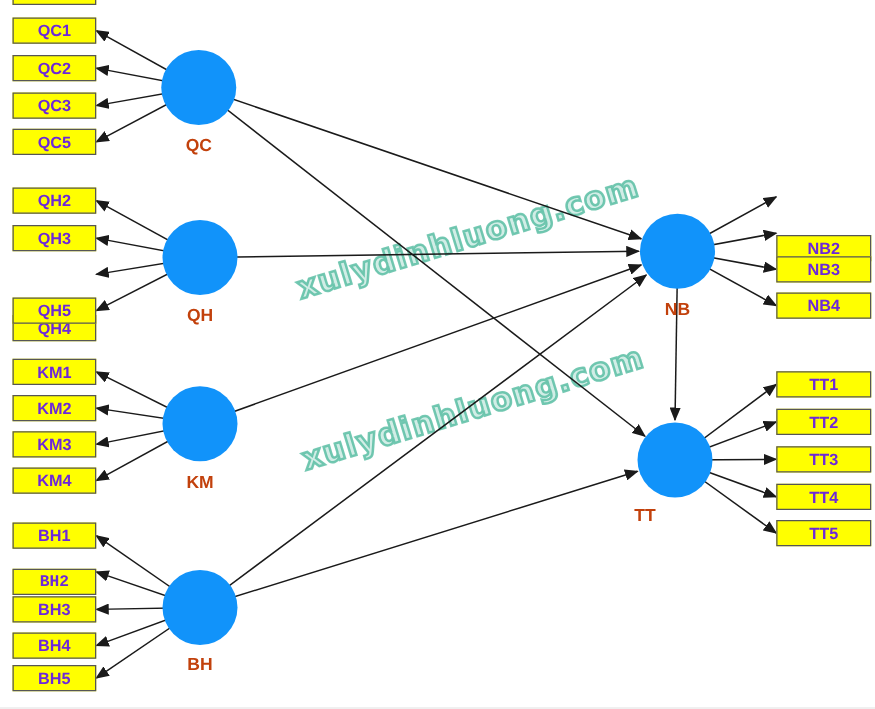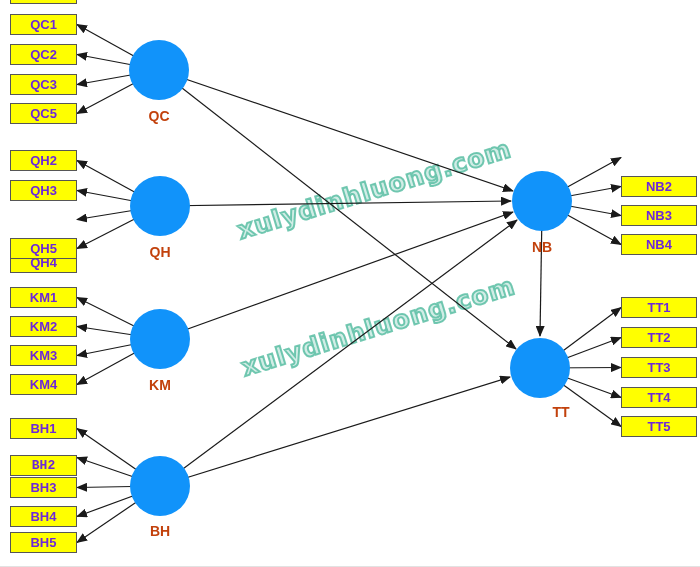--- a/index.html
+++ b/index.html
@@ -97,21 +97,21 @@
   <div class="lv" style="left:130px;top:309px;"></div>
   <div class="lv" style="left:130px;top:456px;"></div>
   <div class="lv" style="left:512px;top:171px;"></div>
   <div class="lv" style="left:510px;top:338px;"></div>
 
   <div class="lv-label" style="left:129px;top:108px;">QC</div>
   <div class="lv-label" style="left:130px;top:244px;">QH</div>
   <div class="lv-label" style="left:130px;top:377px;">KM</div>
   <div class="lv-label" style="left:130px;top:523px;">BH</div>
   <div class="lv-label" style="left:512px;top:239px;">NB</div>
-  <div class="lv-label" style="left:531px;top:404px;">TT</div>
+  <div class="lv-label" style="left:486px;top:404px;">TT</div>
 
   <div class="ind left" style="top:-17px;"></div>
 
   <div class="ind left" style="top:14px;">QC1</div>
   <div class="ind left" style="top:44px;">QC2</div>
   <div class="ind left" style="top:74px;">QC3</div>
   <div class="ind left" style="top:103px;">QC5</div>
 
   <div class="ind left" style="top:150px;">QH2</div>
   <div class="ind left" style="top:180px;">QH3</div>
@@ -122,21 +122,21 @@
   <div class="ind left" style="top:316px;">KM2</div>
   <div class="ind left" style="top:345px;">KM3</div>
   <div class="ind left" style="top:374px;">KM4</div>
 
   <div class="ind left" style="top:418px;">BH1</div>
   <div class="ind left" style="top:455px;font-family:Liberation Mono, monospace;">BH2</div>
   <div class="ind left" style="top:477px;">BH3</div>
   <div class="ind left" style="top:506px;">BH4</div>
   <div class="ind left" style="top:532px;">BH5</div>
 
-  <div class="ind right" style="top:176px;">NB2</div>
+  <div class="ind right" style="top:188px;">NB2</div>
   <div class="ind right" style="top:205px;">NB3</div>
   <div class="ind right" style="top:234px;">NB4</div>
 
   <div class="ind right" style="top:297px;">TT1</div>
   <div class="ind right" style="top:327px;">TT2</div>
   <div class="ind right" style="top:357px;">TT3</div>
   <div class="ind right" style="top:387px;">TT4</div>
   <div class="ind right" style="top:416px;">TT5</div>
 
 </div>

